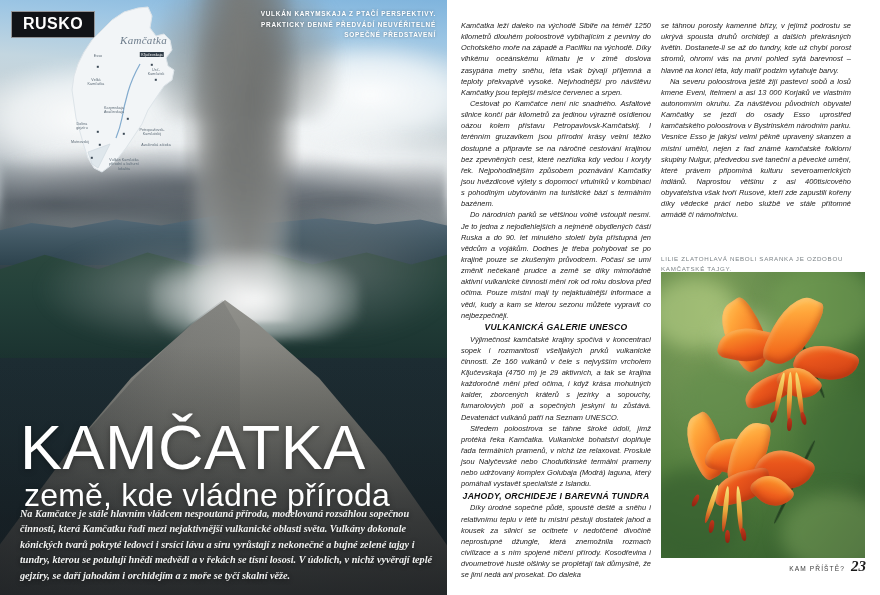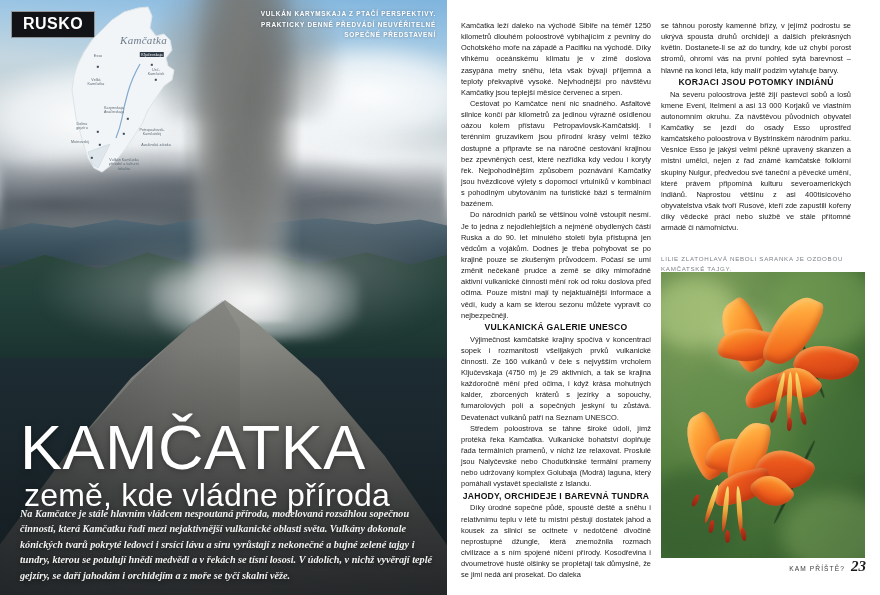--- a/index.html
+++ b/index.html
@@ -233,20 +233,21 @@
   }
   .col {
     position: absolute;
     top: 20px;
     width: 190px;
     color: #1b1b1b;
     font-size: 7.45px;
     line-height: 1.495;
     text-align: justify;
     hyphens: auto;
+    font-style: italic;
   }
   .col p { margin: 0; text-indent: 0; }
   .col p + p { text-indent: 9px; }
   .col-1 { left: 14px; height: 560px; }
   .col-2 { left: 214px; height: 560px; }
   .sec-head {
     display: block;
     text-align: center;
     font-weight: 700;
     font-size: 8.6px;
@@ -419,21 +420,20 @@
         <p>Cestovat po Kamčatce není nic snadného. Asfaltové silnice končí pár kilometrů za jedinou výrazně osídlenou oázou kolem přístavu Petropavlovsk-Kamčatskij. I terénním gruzavikem jsou přírodní krásy velmi těžko dostupné a připravte se na náročné cestování krajinou bez zpevněných cest, které nezřídka kdy vedou i koryty řek. Nejpohodlnějším způsobem poznávání Kamčatky jsou hvězdicové výlety s dopomocí vrtulníků v kombinaci s pohodlným ubytováním na turistické bázi s termálním bazénem.</p>
         <p>Do národních parků se většinou volně vstoupit nesmí. Je to jedna z nejodlehlejších a nejméně obydlených částí Ruska a do 90. let minulého století byla přístupná jen vědcům a vojákům. Dodnes je třeba pohybovat se po krajině pouze se zkušeným průvodcem. Počasí se umí změnit nečekaně prudce a země se díky mimořádně aktivní vulkanické činnosti mění rok od roku doslova před očima. Pouze místní mají ty nejaktuálnější informace a vědí, kudy a kam se kterou sezonu můžete vypravit co nejbezpečněji.</p>
         <p class="sec-head">VULKANICKÁ GALERIE UNESCO</p>
         <p>Výjimečnost kamčatské krajiny spočívá v koncentraci sopek i rozmanitosti všelijakých prvků vulkanické činnosti. Ze 160 vulkánů v čele s nejvyšším vrcholem Ključevskaja (4750 m) je 29 aktivních, a tak se krajina každoročně mění před očima, i když krása mohutných kalder, zborcených kráterů s jezírky a sopouchy, fumarolových polí a sopečných jeskyní tu zůstává. Devatenáct vulkánů patří na Seznam UNESCO.</p>
         <p>Středem poloostrova se táhne široké údolí, jímž protéká řeka Kamčatka. Vulkanické bohatství doplňuje řada termálních pramenů, v nichž lze relaxovat. Proslulé jsou Nalyčevské nebo Chodutkinské termální prameny nebo udržovaný komplex Golubaja (Modrá) laguna, který pomáhali vystavět specialisté z Islandu.</p>
         <p class="sec-head left-align">JAHODY, ORCHIDEJE I BAREVNÁ TUNDRA</p>
         <p>Díky úrodné sopečné půdě, spoustě deště a sněhu i relativnímu teplu v létě tu místní pěstují dostatek jahod a kousek za silnicí se ocitnete v nedotčené divočině neprostupné džungle, která znemožnila rozmach civilizace a s ním spojené ničení přírody. Kosodřevina i dvoumetrové husté olšinky se proplétají tak důmyslně, že se jimi nedá ani prosekat. Do daleka</p>
       </div>
     <div class="col col-2" id="col2">
         <p>se táhnou porosty kamenné břízy, v jejímž podrostu se ukrývá spousta druhů orchidejí a dalších překrásných květin. Dostanete-li se až do tundry, kde už chybí porost stromů, ohromí vás na první pohled sytá barevnost – hlavně na konci léta, kdy malíř podzim vytahuje barvy.</p>
-        <p class="sec-head">KORJACI JSOU POTOMKY INDIÁNŮ</p>
         <p>Na severu poloostrova ještě žijí pastevci sobů a losů kmene Eveni, Itelmeni a asi 13 000 Korjaků ve vlastním autonomním okruhu. Za návštěvou původních obyvatel Kamčatky se jezdí do osady Esso uprostřed kamčatského poloostrova v Bystrinském národním parku. Vesnice Esso je jakýsi velmi pěkně upravený skanzen a místní umělci, nejen z řad známé kamčatské folklorní skupiny Nulgur, předvedou své taneční a pěvecké umění, které právem připomíná kulturu severoamerických indiánů. Naprostou většinu z asi 400tisícového obyvatelstva však tvoří Rusové, kteří zde zapustili kořeny díky vědecké práci nebo službě ve stále přítomné armádě či námořnictvu.</p>
       </div>
 
     <div class="photo-caption-right">LILIE ZLATOHLAVÁ NEBOLI SARANKA JE OZDOBOU KAMČATSKÉ TAJGY.</div>
 
     <div class="lily-photo">
       <div class="bokeh b1"></div>
       <div class="bokeh b2"></div>
       <div class="bokeh b3"></div>
       <div class="bokeh b4"></div>

